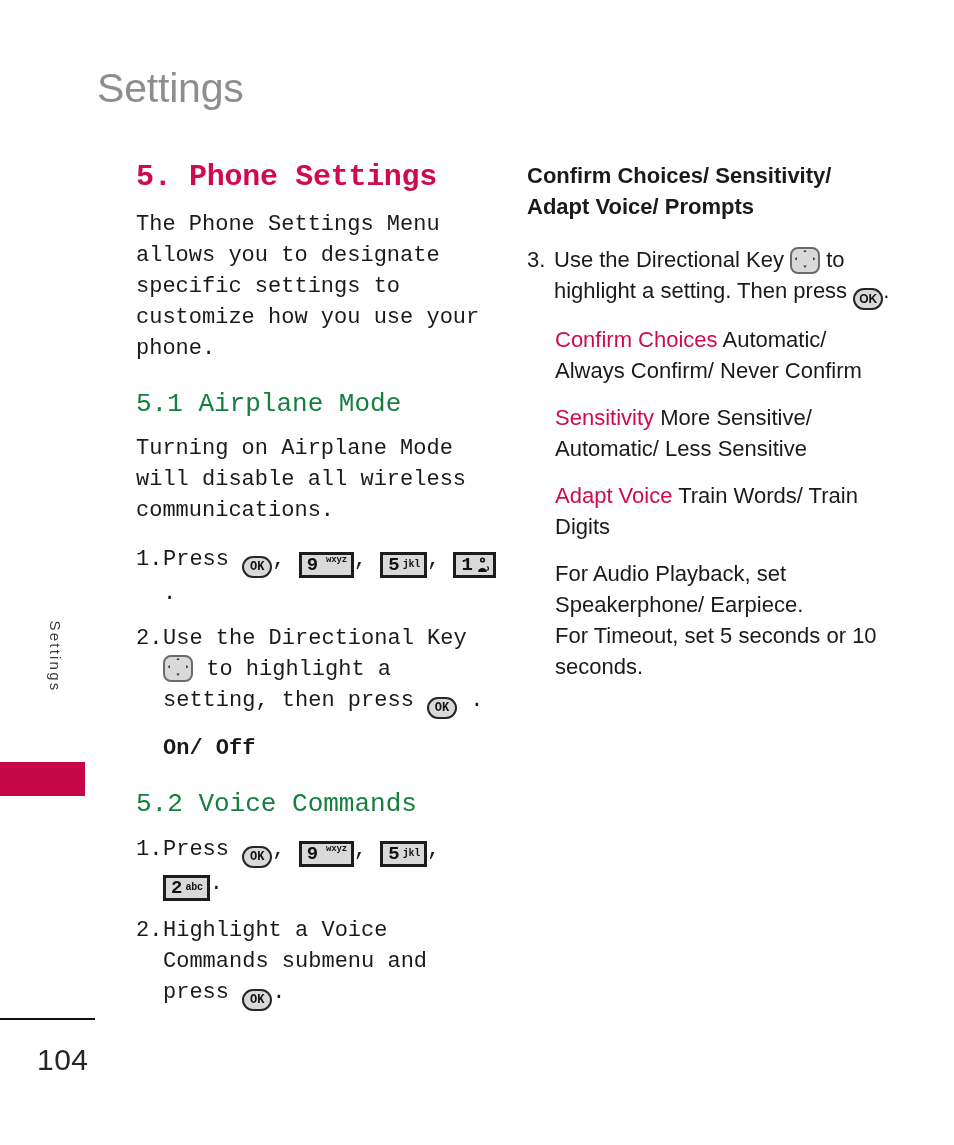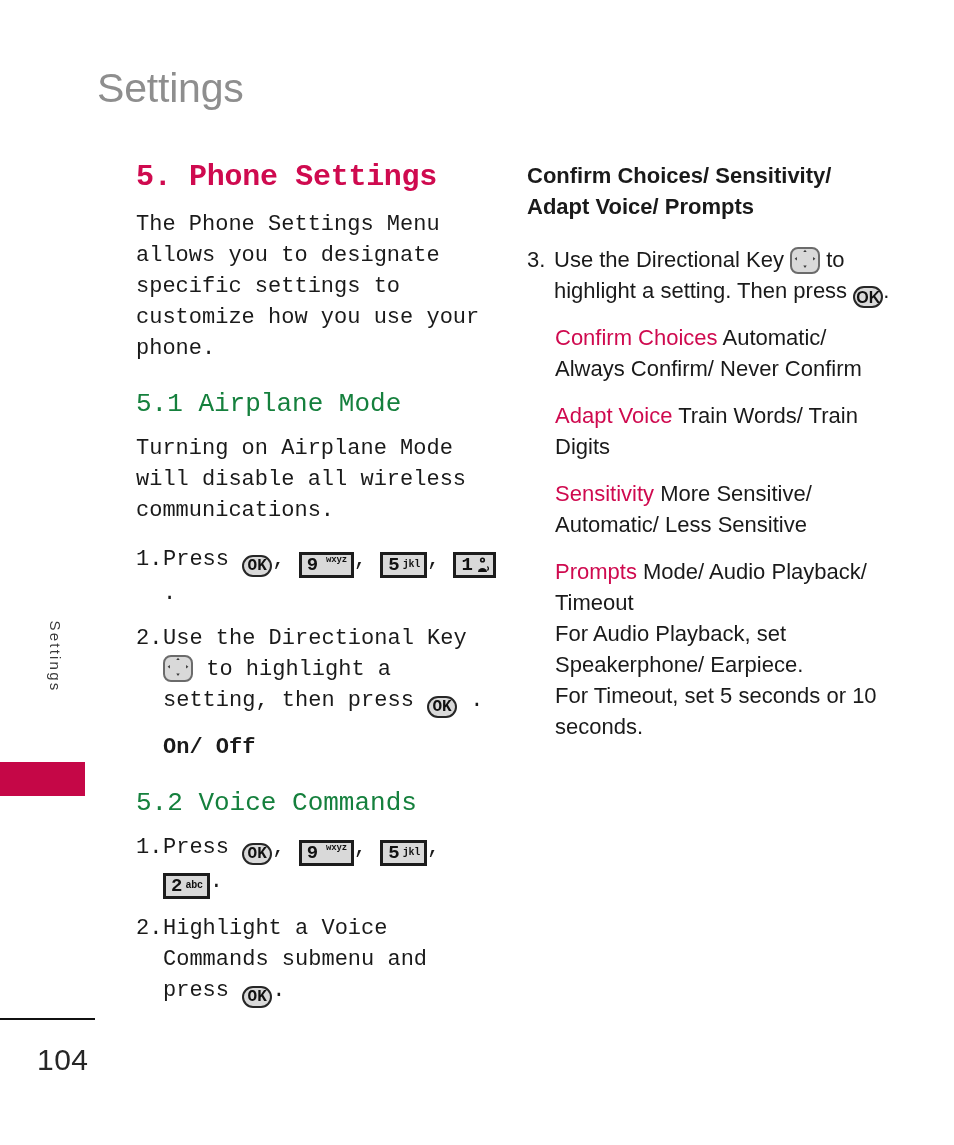--- a/index.html
+++ b/index.html
@@ -132,21 +132,21 @@
     position: relative;
     box-sizing: border-box;
   }
   
   .key-ok {
     width: 30px;
     height: 22px;
     border: 2px solid #262626;
     border-radius: 11px;
     background: #d9d9d9;
-    font-size: 16px;
+    font-size: 12px;
     font-weight: 700;
     line-height: 19px;
     text-align: center;
     letter-spacing: 0px;
     color: #111;
   }
   
   .key-num {
     height: 26px;
     border: 3px solid #1c1c1c;
@@ -318,33 +318,29 @@
       <span class="key key-ok">OK</span><span>.</span>
     </span>
   </div>
 
   <div class="def">
     <span class="term">Confirm Choices</span>
     <span>Automatic/ Always Confirm/ Never Confirm</span>
   </div>
 
   <div class="def">
+    <span class="term">Sensitivity</span>
+    <span>More Sensitive/ Automatic/ Less Sensitive</span>
+  </div>
+
+  <div class="def">
     <span class="term">Adapt Voice</span>
     <span>Train Words/ Train Digits</span>
   </div>
 
-  <div class="def">
-    <span class="term">Sensitivity</span>
-    <span>More Sensitive/ Automatic/ Less Sensitive</span>
-  </div>
-
-  <div class="def" style="margin-bottom:0">
-    <span class="term">Prompts</span>
-    <span>Mode/ Audio Playback/ Timeout</span>
-  </div>
 
   <div class="def-note">For Audio Playback, set Speakerphone/ Earpiece.</div>
   <div class="def-note">For Timeout, set 5 seconds or 10 seconds.</div>
 
 </div>
 
 <div class="footer-rule"></div>
 <div class="page-number">104</div>
 
 </body></html>

